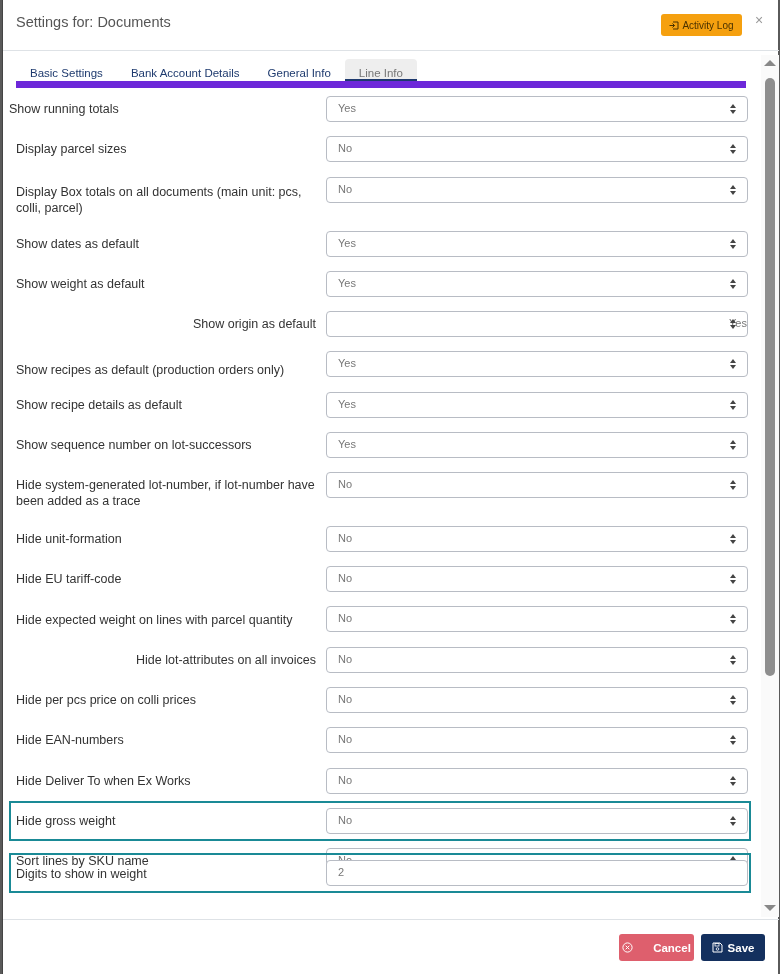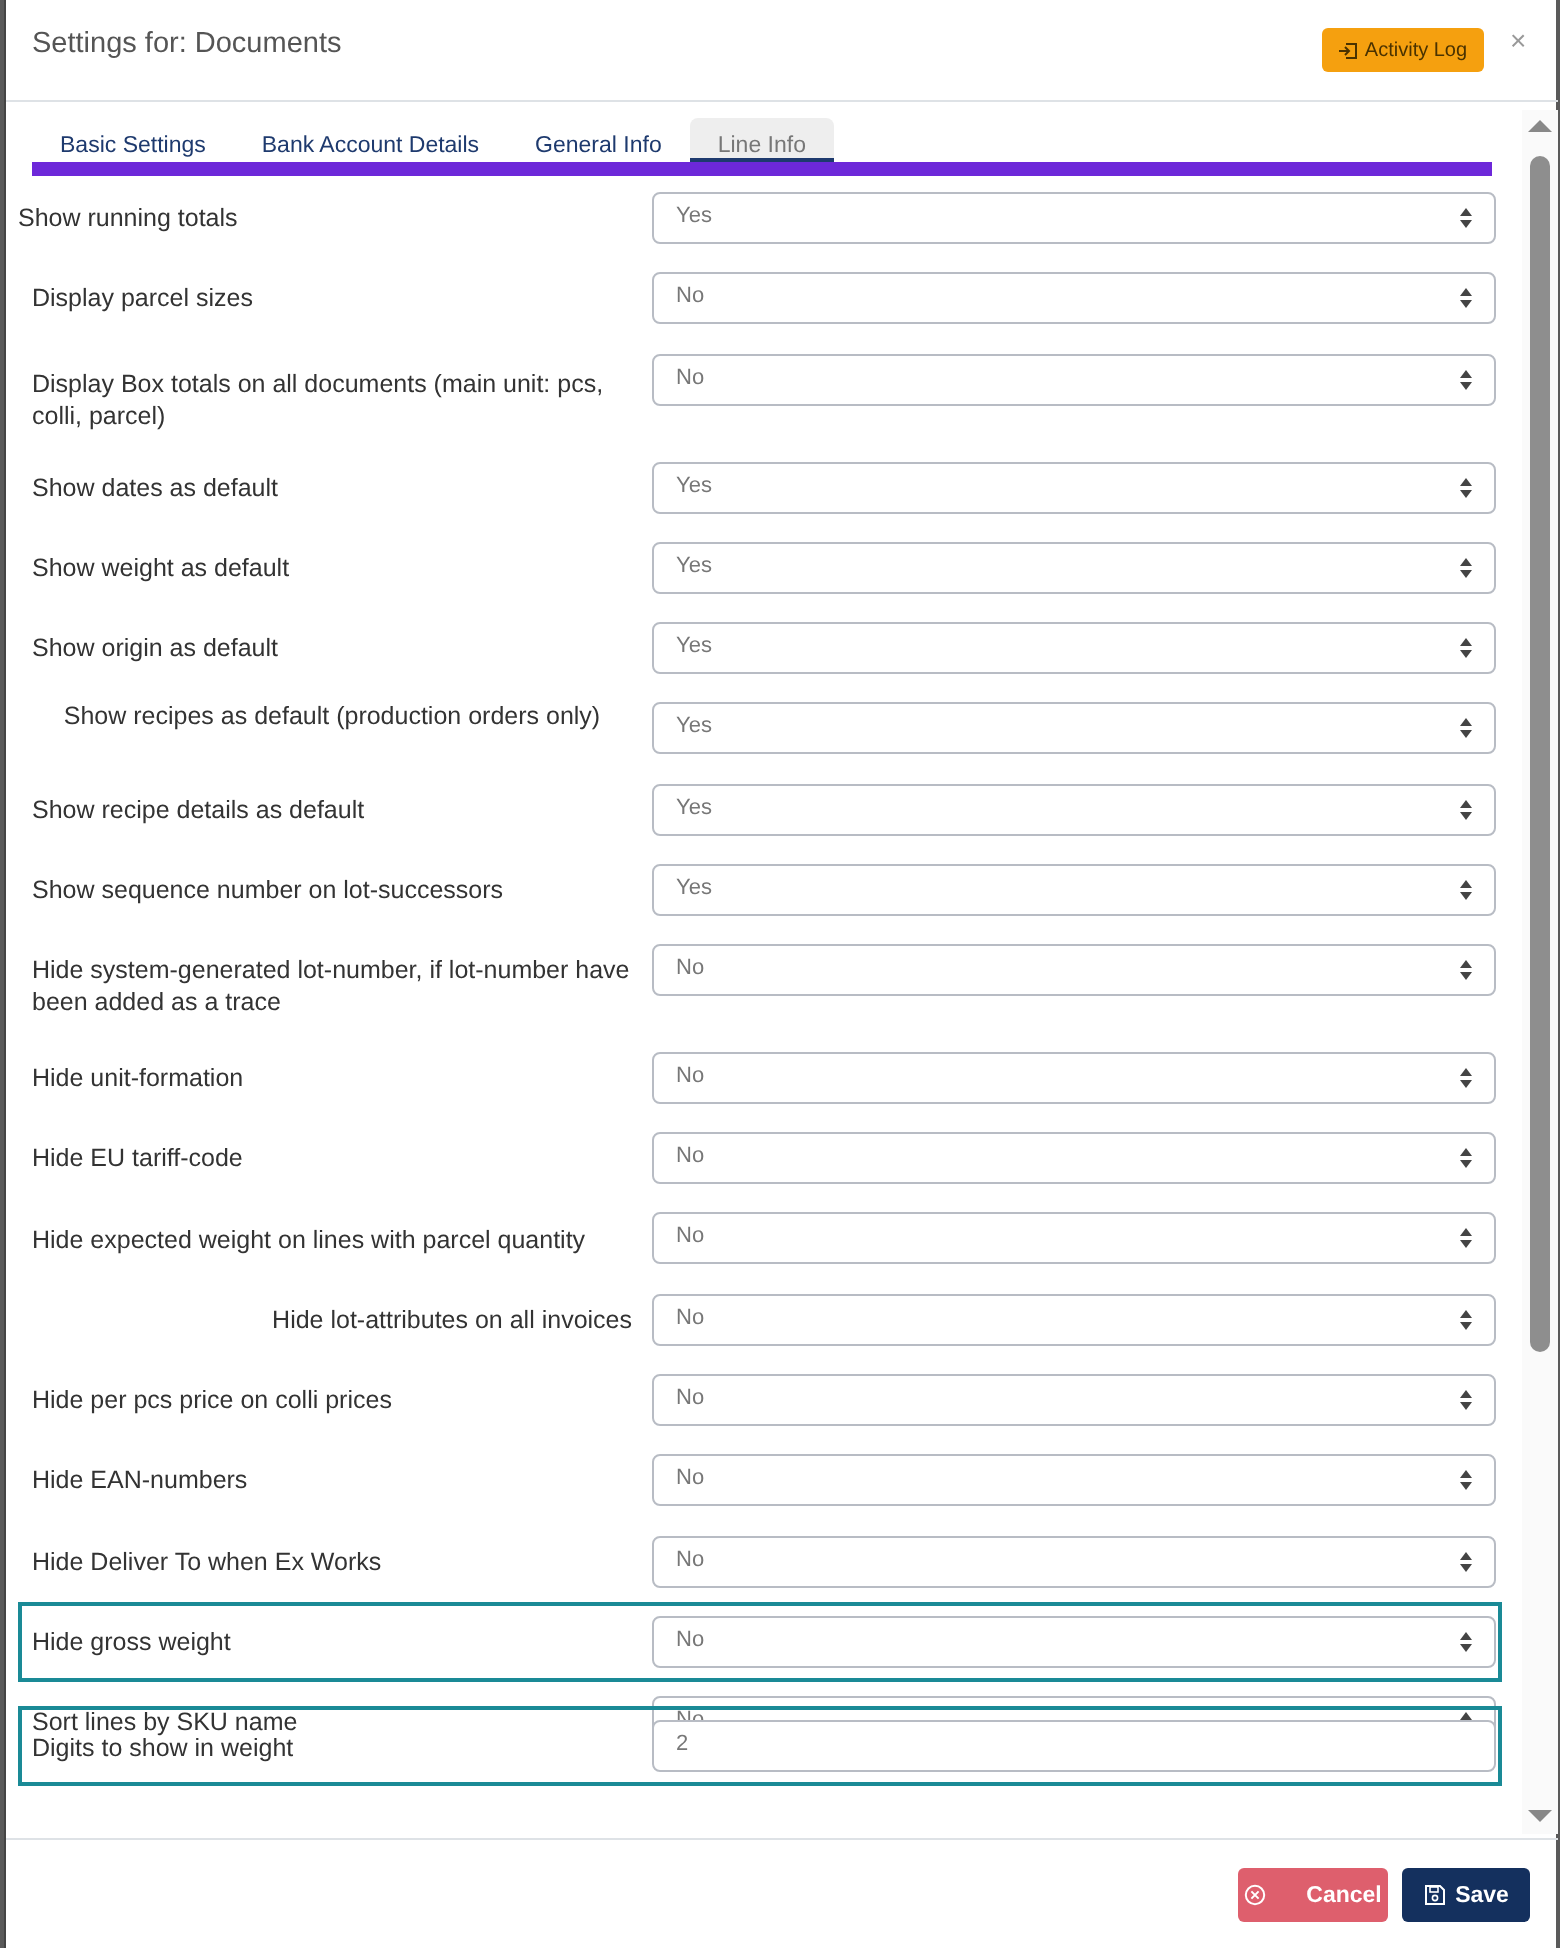--- a/index.html
+++ b/index.html
@@ -131,29 +131,29 @@
             <path d="M4 11L1 7h6z" fill="#444"></path>
           </svg></div>
       </div>
       <div class="row" style="top: 177px; height: 36px;">
         <div class="label" style="top: 10px; left: 7px;">Show weight as default</div>
         <div class="select" style="top: 5px; left: 317px;"><span>Yes</span><svg class="arrows" viewBox="0 0 8 12" width="8" height="12">
             <path d="M4 1L7 5H1z" fill="#444"></path>
             <path d="M4 11L1 7h6z" fill="#444"></path>
           </svg></div>
       </div>
-      <div class="row" style="top: 217px; height: 36px;">
+      <div class="row" style="top: 217px; height: 36px; text-align: right;">
         <div class="label" style="top: 10px; left: 7px;">Show origin as default</div>
         <div class="select" style="top: 5px; left: 317px;"><span>Yes</span><svg class="arrows" viewBox="0 0 8 12" width="8" height="12">
             <path d="M4 1L7 5H1z" fill="#444"></path>
             <path d="M4 11L1 7h6z" fill="#444"></path>
           </svg></div>
       </div>
       <div class="row" style="top: 257px; height: 36px;">
-        <div class="label" style="top: 4px; left: 7px; text-align: center;">Show recipes as default (production orders only)</div>
+        <div class="label" style="top: 16px; left: 7px;">Show recipes as default (production orders only)</div>
         <div class="select" style="top: 5px; left: 317px;"><span>Yes</span><svg class="arrows" viewBox="0 0 8 12" width="8" height="12">
             <path d="M4 1L7 5H1z" fill="#444"></path>
             <path d="M4 11L1 7h6z" fill="#444"></path>
           </svg></div>
       </div>
       <div class="row" style="top: 298px; height: 36px;">
         <div class="label" style="top: 10px; left: 7px;">Show recipe details as default</div>
         <div class="select" style="top: 5px; left: 317px;"><span>Yes</span><svg class="arrows" viewBox="0 0 8 12" width="8" height="12">
             <path d="M4 1L7 5H1z" fill="#444"></path>
             <path d="M4 11L1 7h6z" fill="#444"></path>

